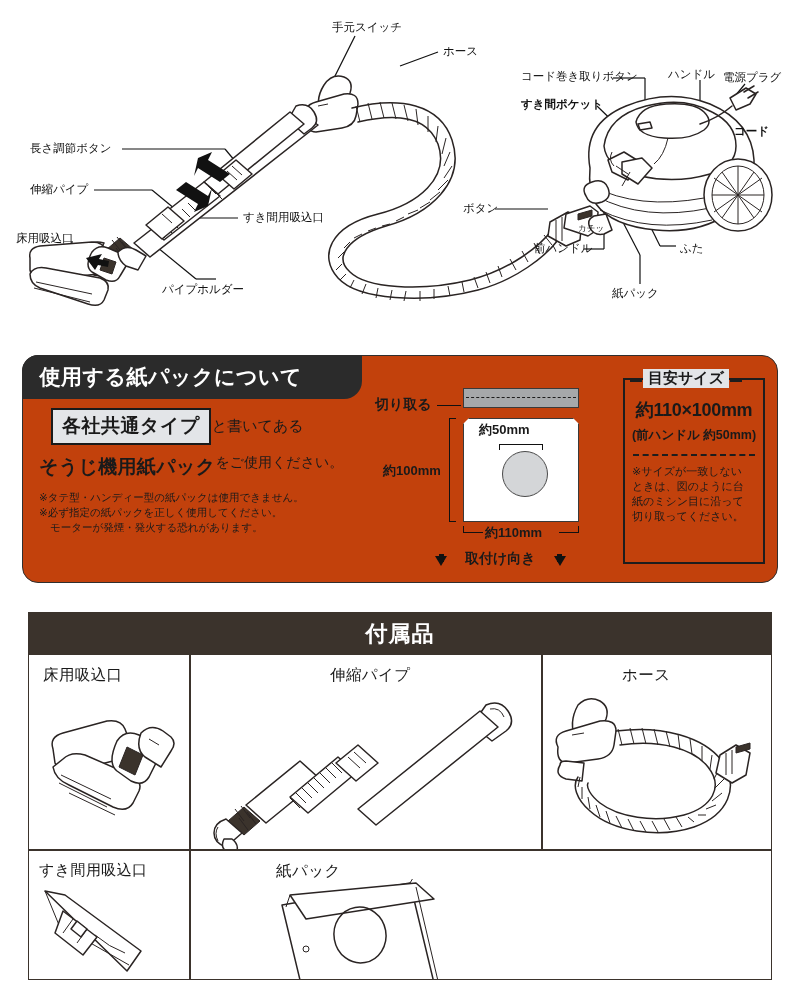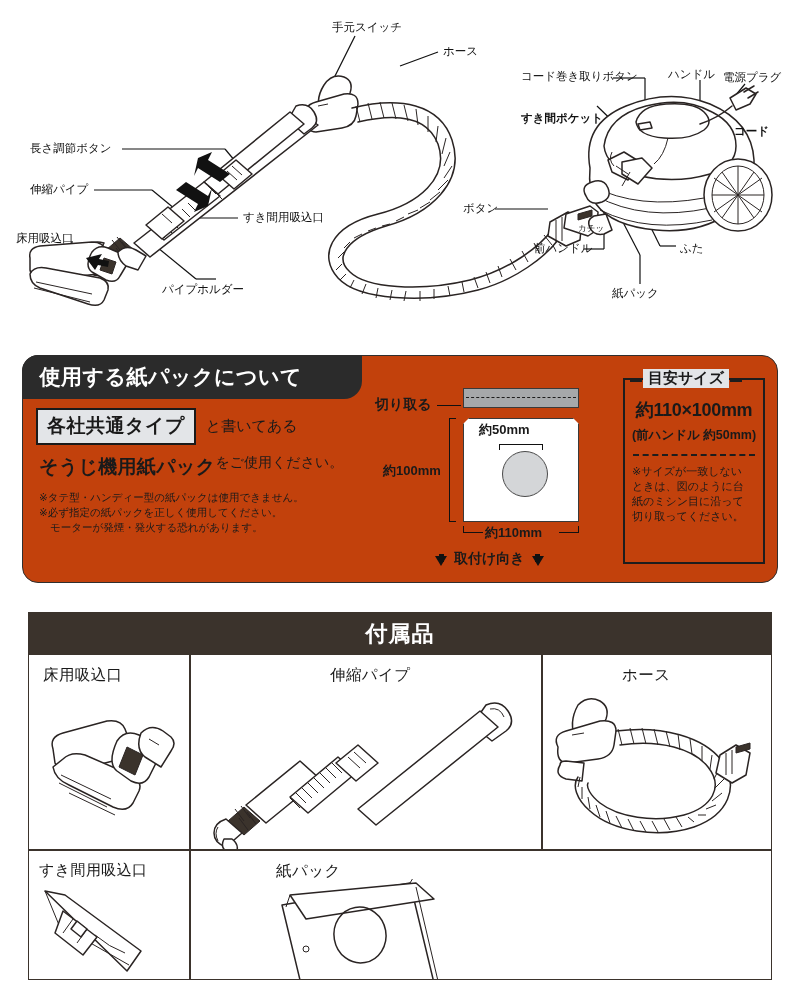--- a/index.html
+++ b/index.html
@@ -40,22 +40,22 @@
     background: #2b2b2b;
     border-radius: 16px 0 18px 0;
     color: #fff;
     font-size: 21px; font-weight: bold;
     display: flex; align-items: center;
     padding-left: 18px;
     letter-spacing: 0.5px;
   }
   #pp-left { position: absolute; left: 12px; top: 52px; width: 330px; }
   .pp-line1 {
-    display: flex; align-items: center; gap: 10px;
-    margin-left: 1px;
+    display: flex; align-items: center; gap: 1px;
+    margin-left: 16px;
   }
   #pp-typebox {
     border: 2.5px solid #1a1a1a;
     background: #e3e5e8;
     padding: 3px 9px 4px 9px;
     font-size: 19px; font-weight: bold;
     letter-spacing: 0.5px;
   }
   .pp-suffix { font-size: 15px; }
   .pp-line2 {
@@ -125,21 +125,21 @@
     width: 20px; height: 7px;
     border: 1.4px solid #111; border-top: none; border-right: none;
   }
   #dim110barR {
     position: absolute; left: 184px; top: 152px;
     width: 20px; height: 7px;
     border: 1.4px solid #111; border-top: none; border-left: none;
   }
   #mount-row {
     position: absolute; left: 60px; top: 176px;
-    display: flex; align-items: center; gap: 7px;
+    display: flex; align-items: center; gap: 18px;
     font-size: 14px; font-weight: bold;
   }
   .arrowdown {
     width: 0; height: 0;
     border-left: 6.5px solid transparent;
     border-right: 6.5px solid transparent;
     border-top: 10px solid #111;
     position: relative; top: 2px;
   }
   .arrowdown::before {
@@ -382,21 +382,21 @@
         <path class="s" d="M744 92 l10 -6 M748 98 l10 -6"></path>
         <path class="thin" d="M612 152 q-4 8 2 14"></path>
       </g>
     </svg>
 
     <div class="dlabel" style="left:332px; top:22px;">手元スイッチ</div>
     <div class="dlabel" style="left:443px; top:46px;">ホース</div>
     <div class="dlabel" style="left:521px; top:71px;">コード巻き取りボタン</div>
     <div class="dlabel" style="left:668px; top:69px;">ハンドル</div>
     <div class="dlabel" style="left:723px; top:72px;">電源プラグ</div>
-    <div class="dlabel bold" style="left:521px; top:113px;">すき間ポケット</div>
+    <div class="dlabel bold" style="left:521px; top:99px;">すき間ポケット</div>
     <div class="dlabel bold" style="left:734px; top:126px;">コード</div>
     <div class="dlabel" style="left:30px; top:143px;">長さ調節ボタン</div>
     <div class="dlabel" style="left:30px; top:184px;">伸縮パイプ</div>
     <div class="dlabel" style="left:243px; top:212px;">すき間用吸込口</div>
     <div class="dlabel" style="left:463px; top:203px;">ボタン</div>
     <div class="dlabel tiny" style="left:578px; top:224px;">カチッ</div>
     <div class="dlabel" style="left:16px; top:233px;">床用吸込口</div>
     <div class="dlabel" style="left:534px; top:243px;">前ハンドル</div>
     <div class="dlabel" style="left:680px; top:243px;">ふた</div>
     <div class="dlabel" style="left:162px; top:284px;">パイプホルダー</div>

